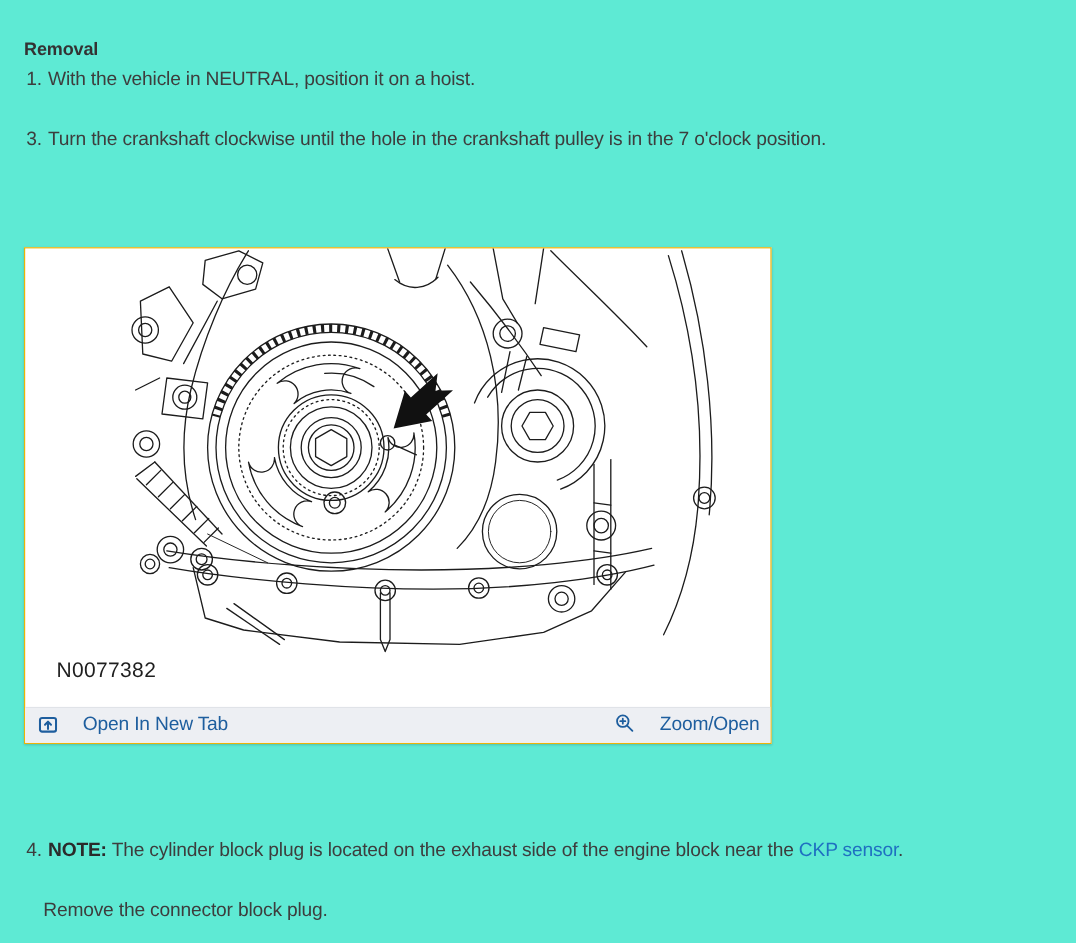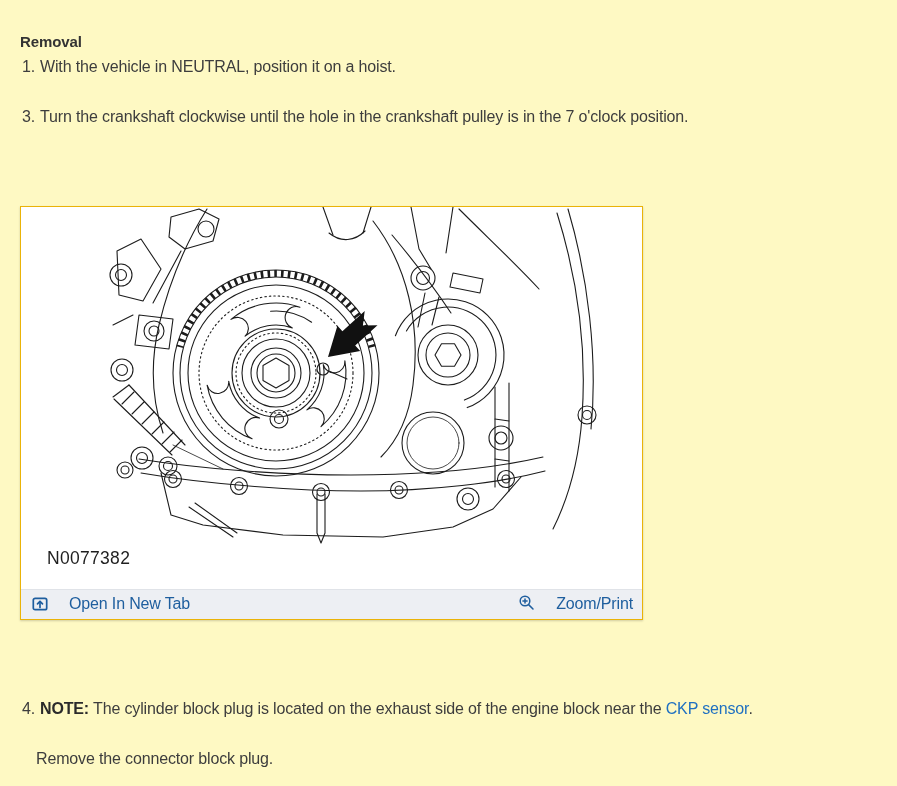--- a/index.html
+++ b/index.html
@@ -1,17 +1,17 @@
 <!DOCTYPE html>
 <html><head>
 <meta charset="utf-8">
 <style>
   html,body{margin:0;padding:0;background:#ffffff;}
   .page{
-    position:relative;width:897px;height:786px;background:#fef9c3;overflow:hidden;
+    position:relative;width:897px;height:786px;background:#5eead4;overflow:hidden;
     font-family:"Liberation Sans","DejaVu Sans",sans-serif;color:#3d3d3d;
   }
   .heading{position:absolute;left:20px;top:33px;font-size:15px;font-weight:700;color:#333;letter-spacing:-.1px;}
   .step{position:absolute;left:20px;font-size:16px;letter-spacing:-.15px;white-space:nowrap;color:#3d3d3d;}
   .step .num{display:inline-block;min-width:15px;text-align:right;margin-right:5px;}
   .s1{top:58px}.s2{top:83px}.s3{top:108px}
   .note-row{top:700px;}
   .note-row b{color:#2b2b2b;}
   .body-link{color:#1f70c1;text-decoration:none;cursor:pointer;text-align:right;}
   .followup{position:absolute;left:36px;top:750px;font-size:16px;letter-spacing:-.15px;color:#3d3d3d;}
@@ -176,21 +176,21 @@
           <path d="M5.5 7.9 L8 5.4 L10.5 7.9"></path>
         </svg>
         <span>Open In New Tab</span>
       </a>
       <a class="footer-link">
         <svg width="17" height="17" viewBox="0 0 17 17" fill="none" stroke="#1e5e9e" stroke-width="1.5" stroke-linecap="round" style="margin-bottom:4px;">
           <circle cx="7" cy="7" r="4.8"></circle>
           <path d="M10.6 10.6 L15 15"></path>
           <path d="M7 4.9 V9.1 M4.9 7 H9.1"></path>
         </svg>
-        <span>Zoom/Print</span>
+        <span>Zoom/Open</span>
       </a>
     </div>
   </div>
 
   <div class="step note-row">
     <span class="num">4.</span><b>NOTE:</b><span> The cylinder block plug is located on the exhaust side of the engine block near the </span><a class="body-link">CKP sensor</a><span>.</span>
   </div>
 
   <div class="followup">Remove the connector block plug.</div>
 

